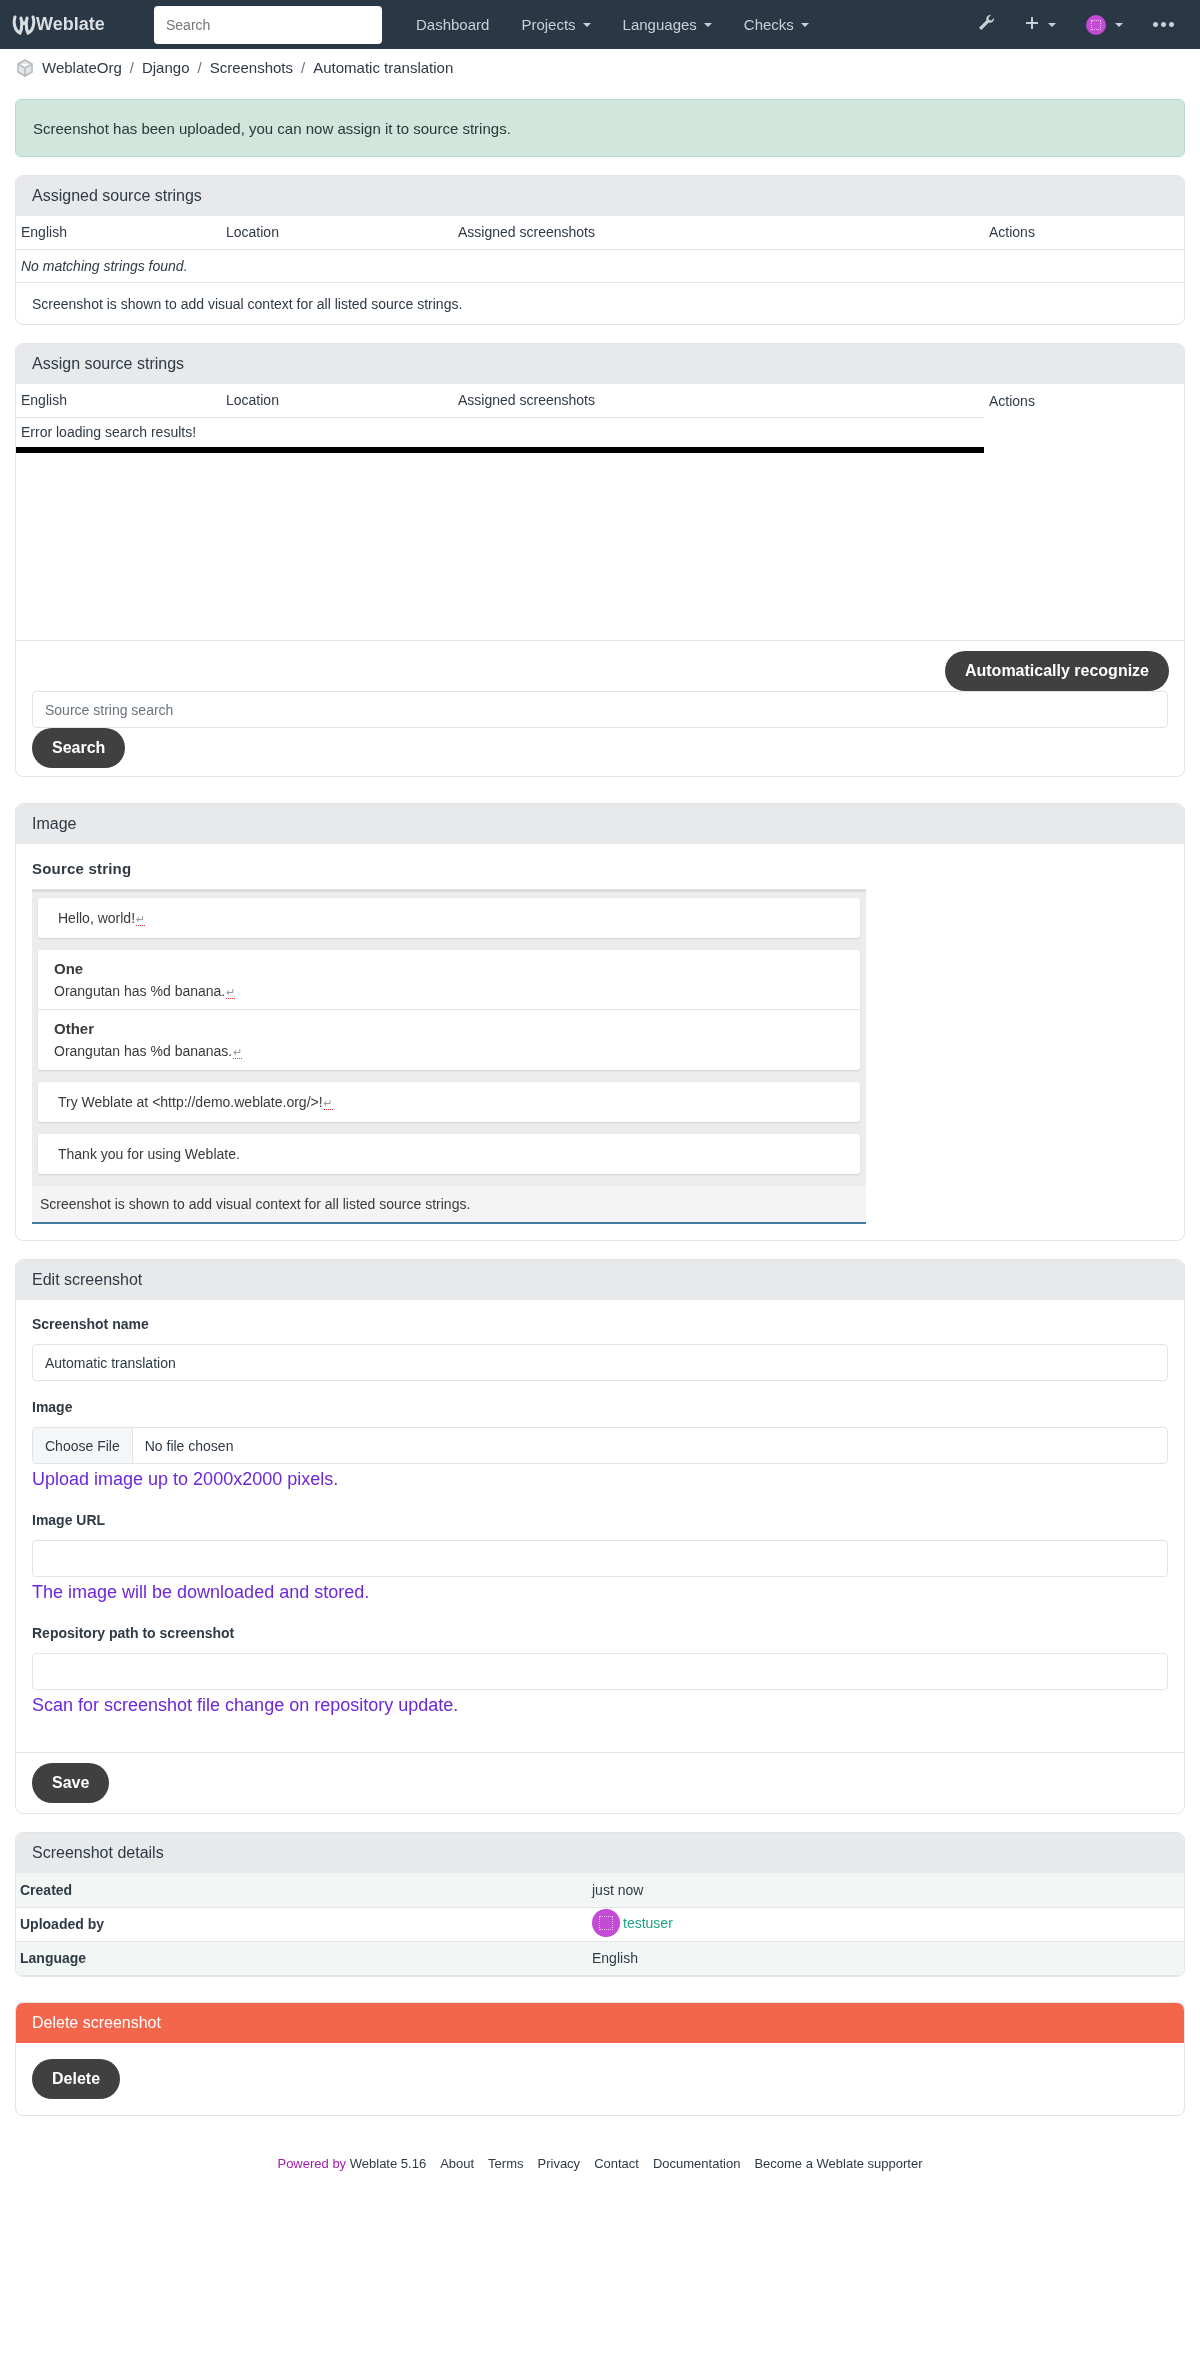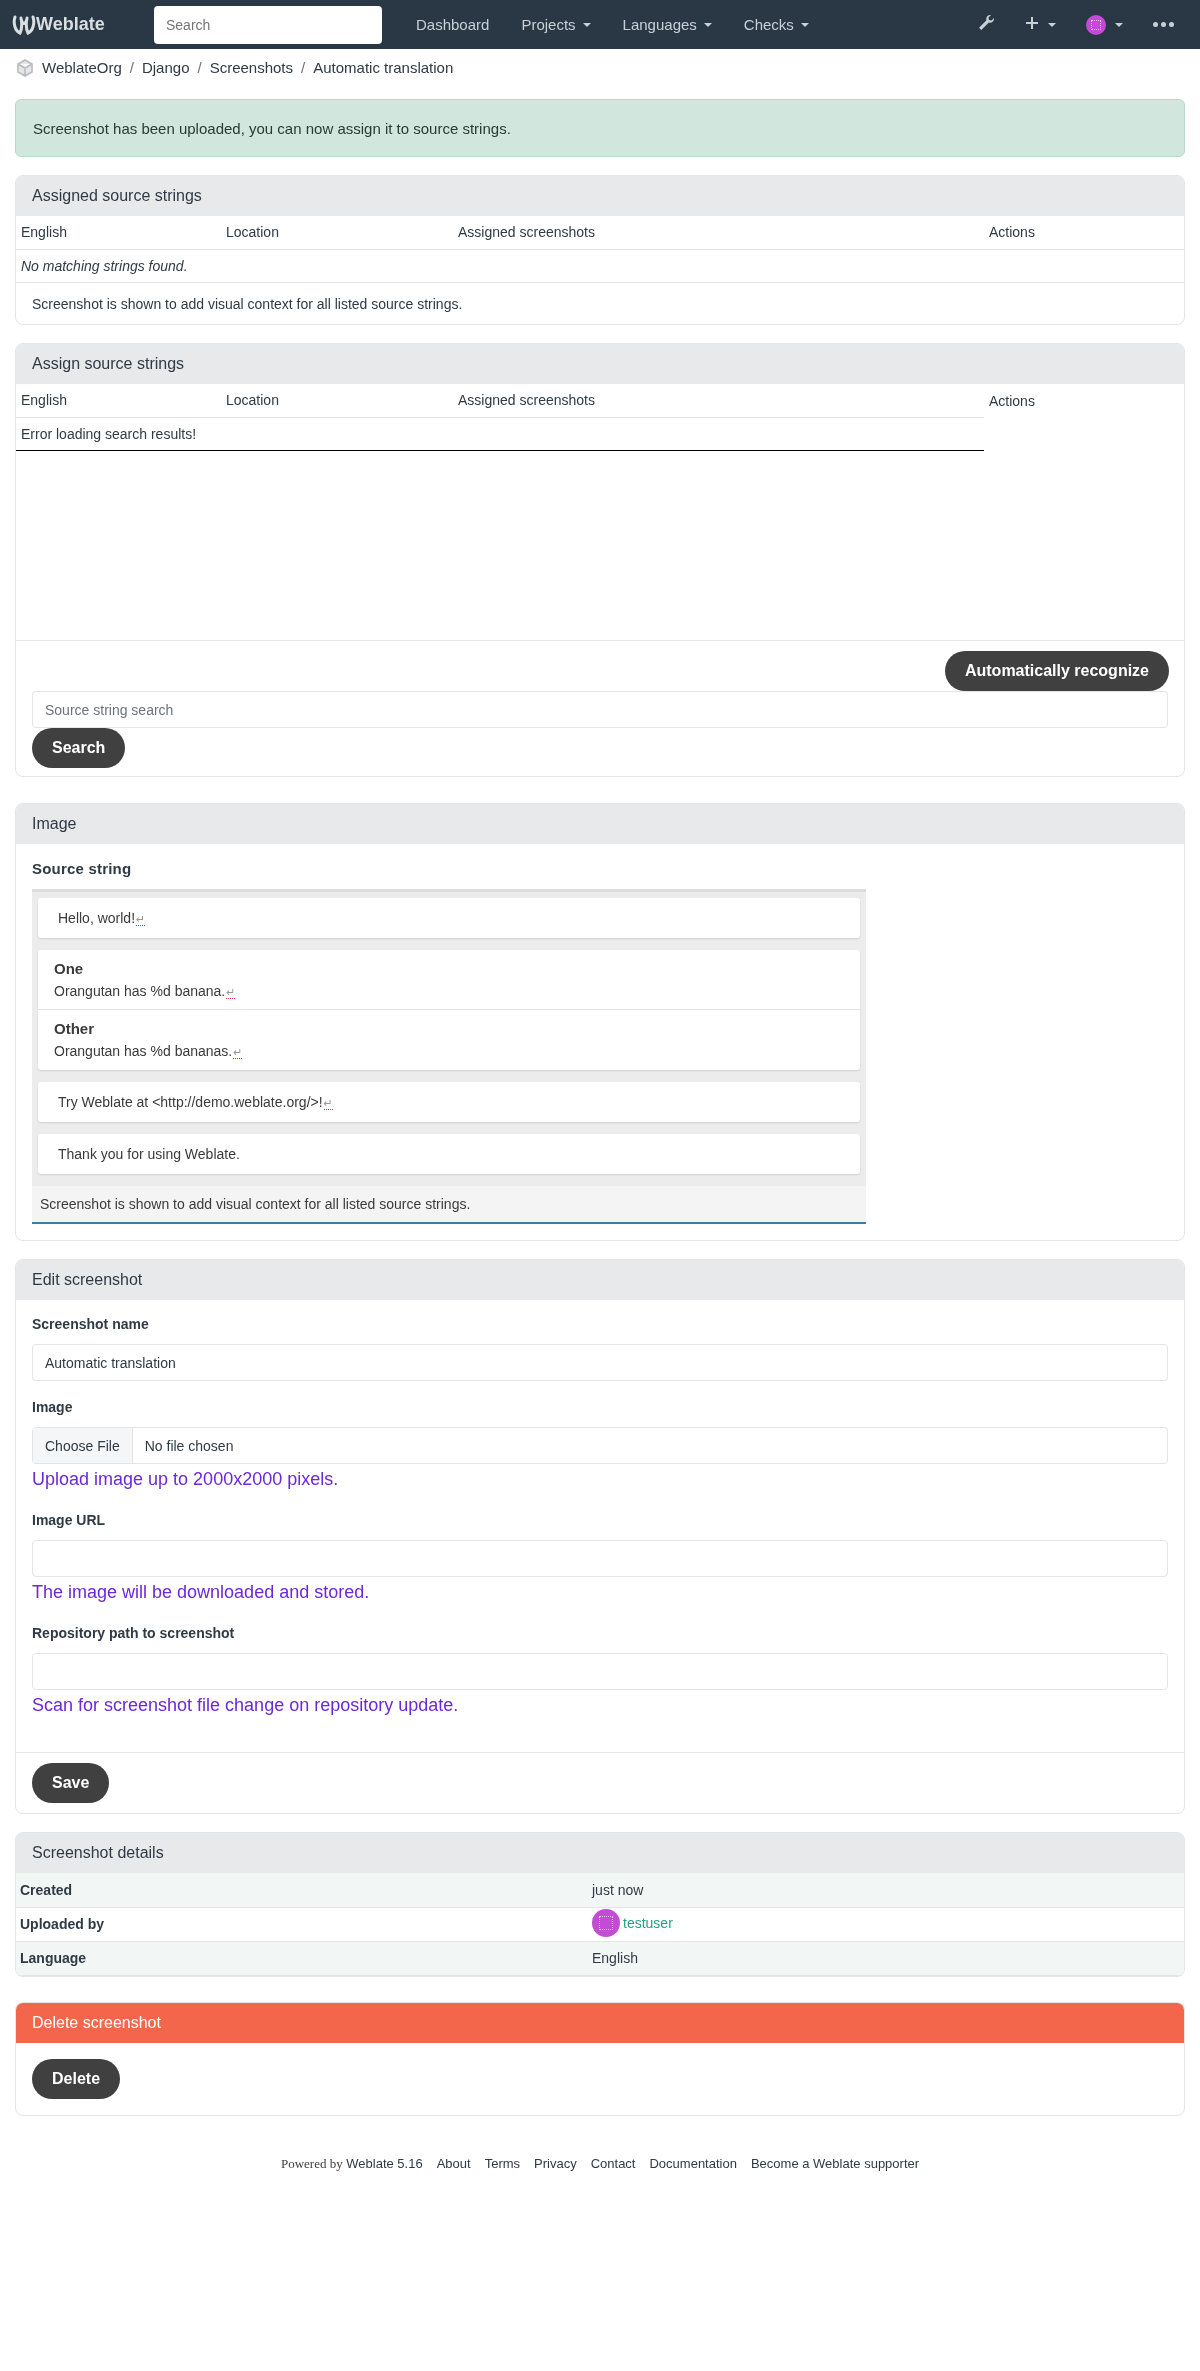--- a/index.html
+++ b/index.html
@@ -122,21 +122,21 @@
 
   .details-table td { height: 34px; padding: 0 4px; }
   .details-table tr { border-bottom: 1px solid #e3e4e6; }
   .details-table tr.striped { background: #f2f7f6; }
   .details-table td.key { font-weight: bold; width: 572px; }
   .user-link { color: #1fa385; text-decoration: none; display: inline-flex; align-items: center; gap: 3px; cursor: pointer; }
   .avatar-md { width: 28px; height: 28px; border-radius: 50%; background: #c34bd6; position: relative; }
   .avatar-md::after { content: ""; position: absolute; inset: 7px; border: 1px dotted #f1c6f7; }
 
   .footer { text-align: center; margin-top: 38px; font-size: 13px; display: flex; justify-content: center; gap: 14px; color: #2f3a45; }
-  .footer .muted { color: #404040; font-family: Liberation Serif, serif; }
+  .footer .muted { color: #a21caf; }
   .footer a { color: #2f3a45; text-decoration: none; cursor: pointer; }
 </style>
 </head>
 <body>
 
 <nav class="navbar">
   <div class="brand">
     <span>
       <svg width="24" height="20" viewBox="0 0 24 20">
           <path d="M3 2 C1 8 3 16 8 18 C10 14 10 8 9 3 M21 2 C23 8 21 16 16 18 C14 14 14 8 15 3 M9 4 C11 10 13 10 15 4" stroke="#d9dee3" stroke-width="3" fill="none" stroke-linecap="round"></path>
@@ -242,21 +242,21 @@
     <div class="assign-area">
       <table>
         <tbody>
             <tr>
           <th style="width:205px;border-bottom:1px solid #e3e4e6">English</th>
           <th style="width:232px;border-bottom:1px solid #e3e4e6">Location</th>
           <th style="width:531px;border-bottom:1px solid #e3e4e6">Assigned screenshots</th>
           <th>Actions</th>
         </tr>
         <tr>
-          <td colspan="3" style="border-bottom:1px solid #000000">Error loading search results!</td>
+          <td colspan="3" style="border-bottom:6px solid #000000">Error loading search results!</td>
           <td></td>
         </tr>
       </tbody>
         </table>
     </div>
     <div class="assign-bottom">
       <button class="btn btn-auto">Automatically recognize</button>
       <div class="clear"></div>
       <input class="text-input" type="text" placeholder="Source string search" style="">
       <button class="btn" style="margin-top:0">Search</button>

